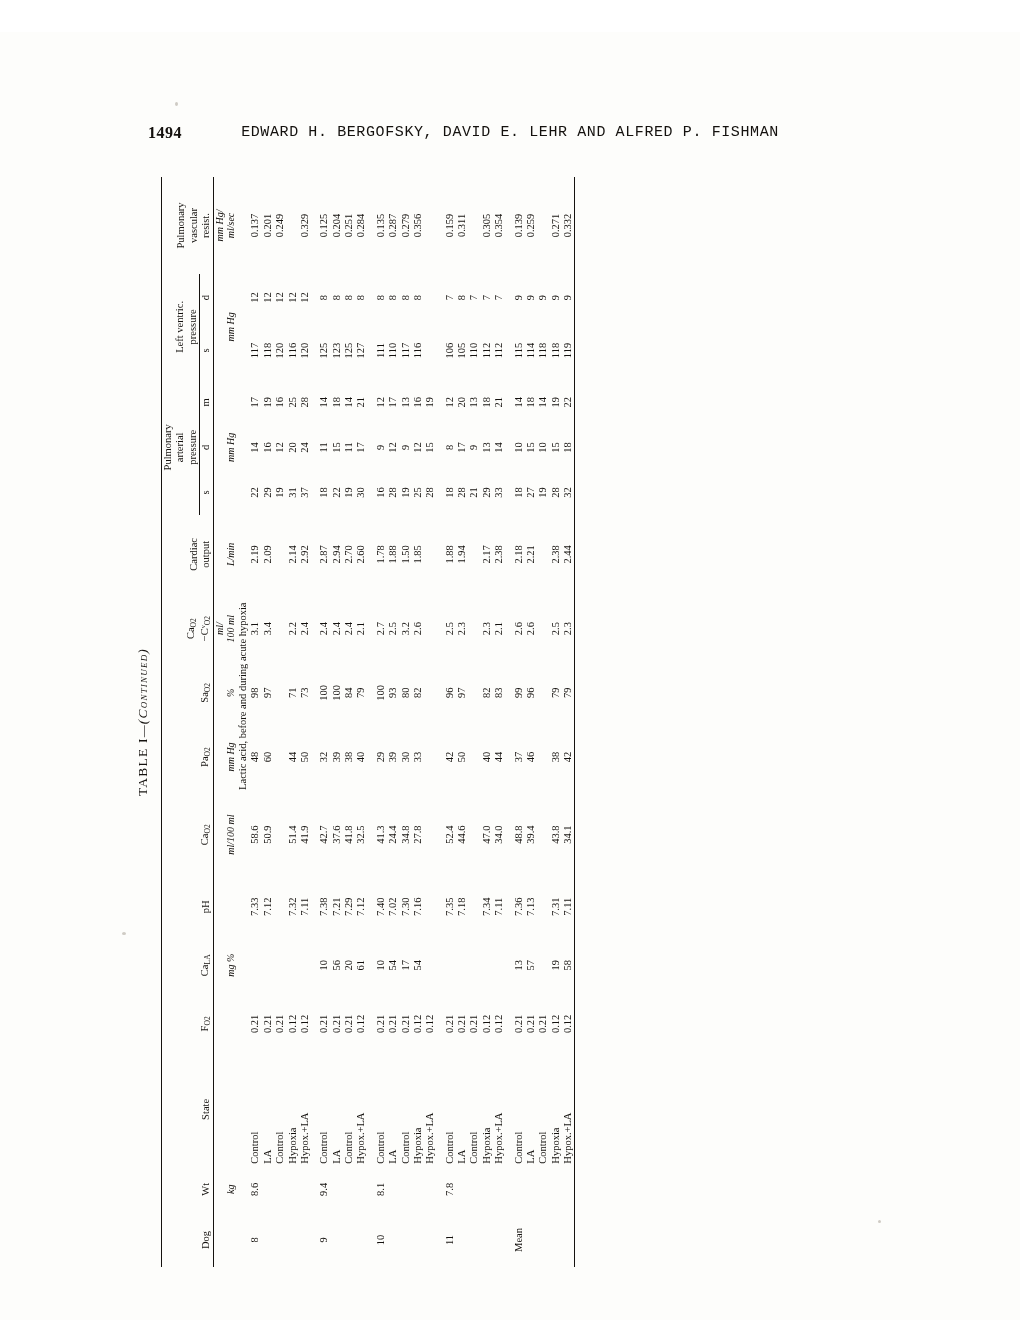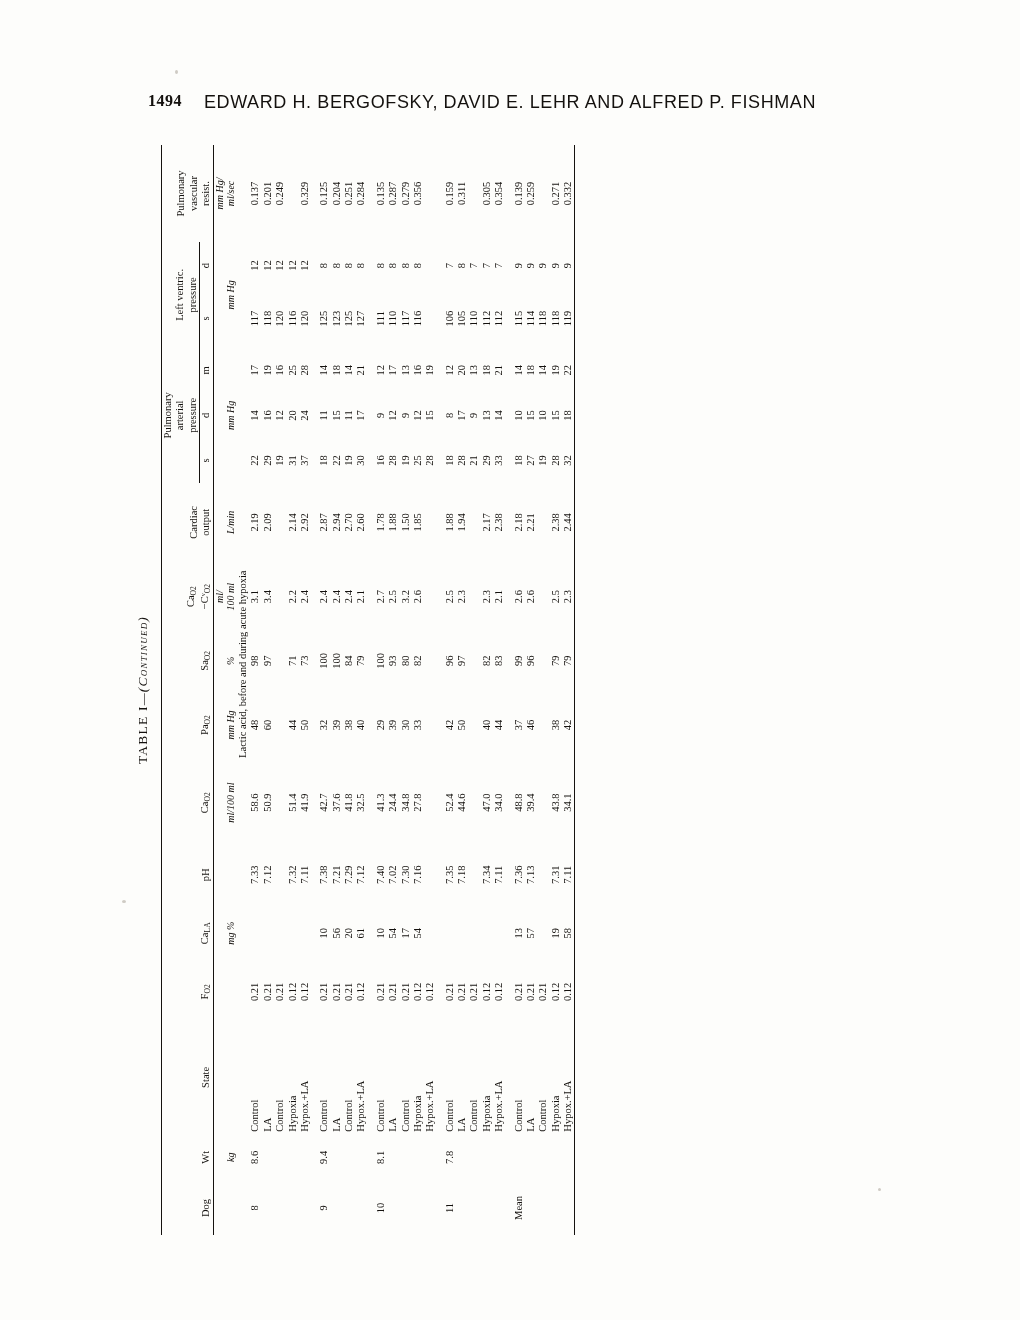--- a/index.html
+++ b/index.html
@@ -12,32 +12,33 @@
     height: 1320px;
     position: relative;
     font-family: "Liberation Serif", serif;
     color: #14110e;
     overflow: hidden;
   }
   .page {
     position: absolute;
     inset: 0;
     background: #fdfdfb;
+    margin-top: 32px;
   }
 
   
   .running-head {
     position: absolute;
     top: 92px;
     left: 0;
     width: 1020px;
     text-align: center;
-    font-size: 18px;
+    font-size: 15px;
     letter-spacing: 0.6px;
-    font-family: Liberation Sans, sans-serif;
+    font-family: Liberation Mono, monospace;
   }
   .folio {
     position: absolute;
     top: 92px;
     left: 148px;
     font-size: 16px;
     font-weight: bold;
     letter-spacing: 0.5px;
   }
 

